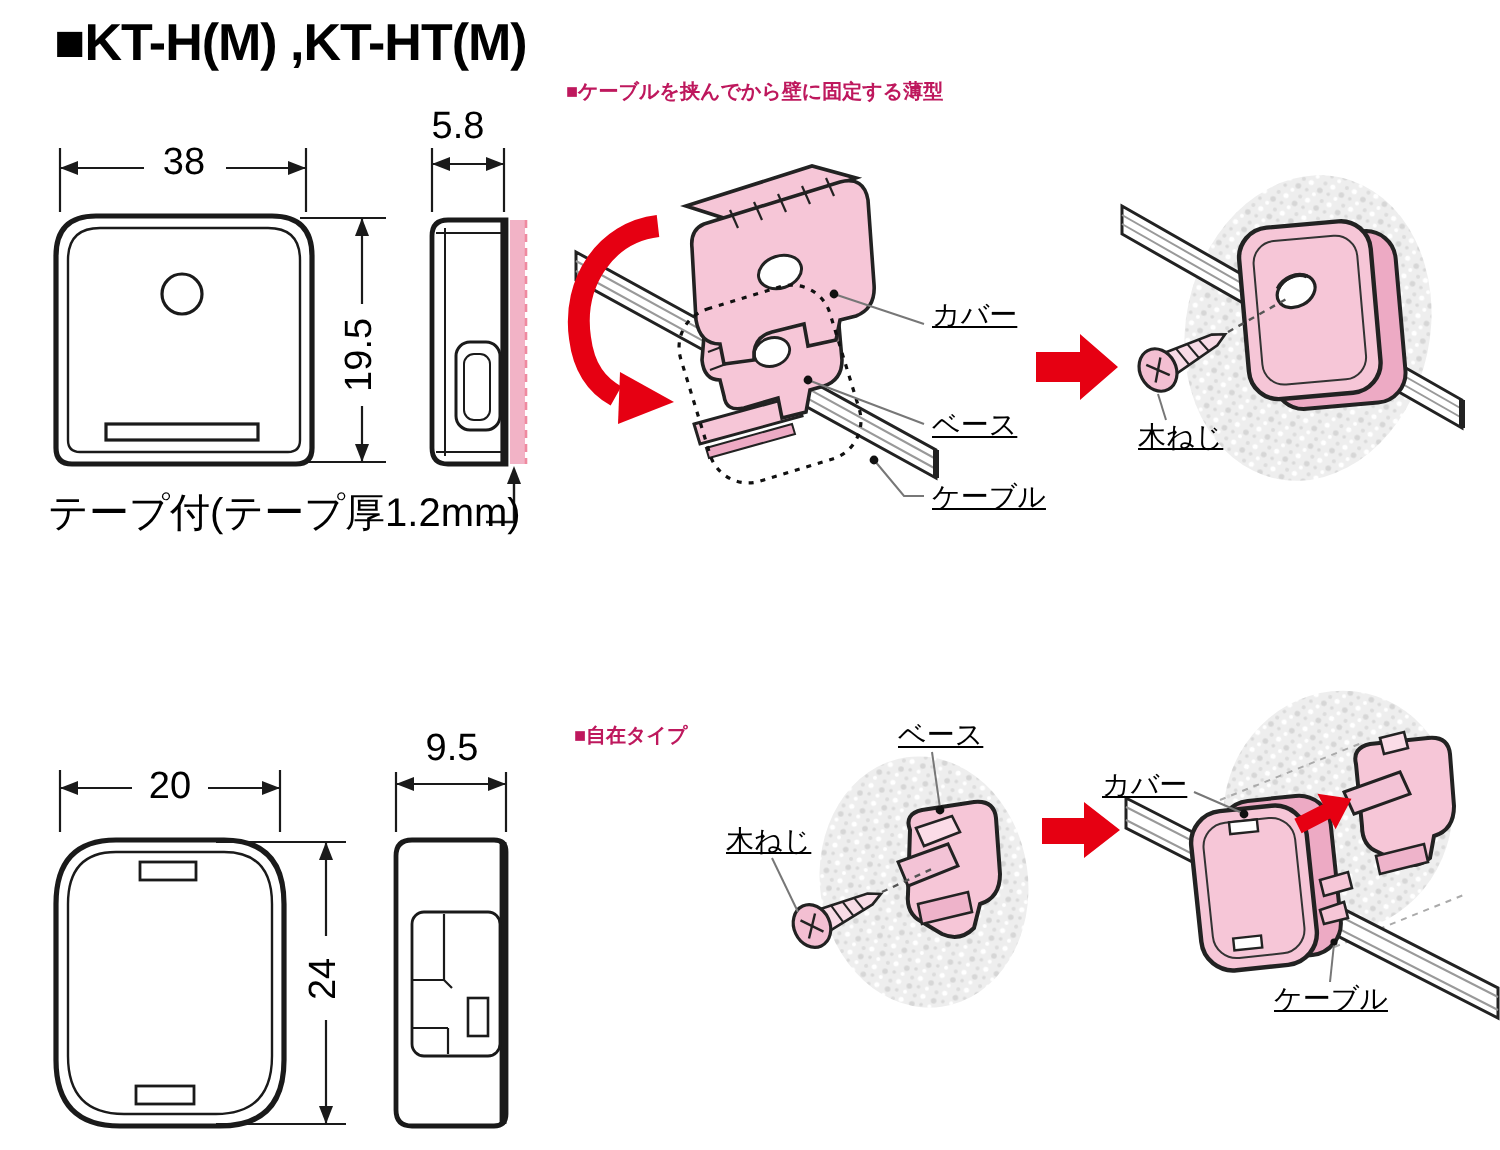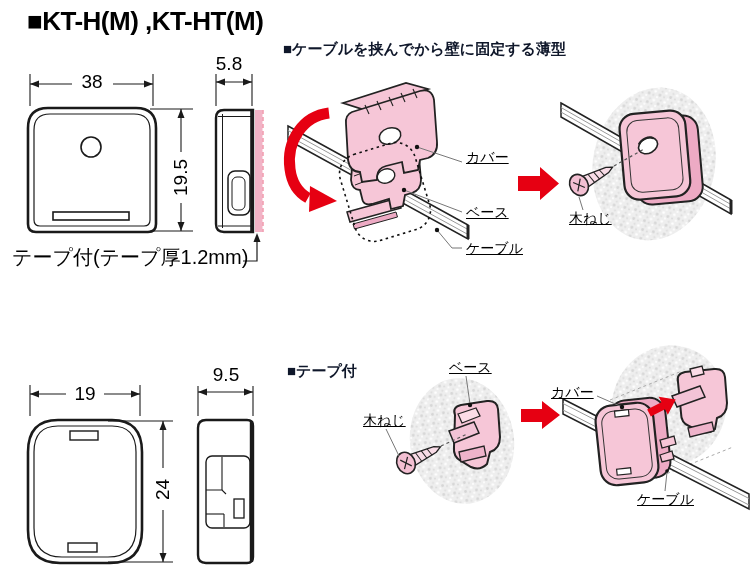--- a/index.html
+++ b/index.html
@@ -1,21 +1,21 @@
 <!DOCTYPE html>
 <html><head>
 <meta charset="utf-8">
 <style>
   html,body{margin:0;padding:0;background:#fff;}
   #page{position:relative;width:750px;height:567px;background:#ffffff;overflow:hidden;
         font-family:"Liberation Sans","DejaVu Sans",sans-serif;color:#111;}
   #art{position:absolute;left:0;top:0;}
   .txt{position:absolute;white-space:nowrap;line-height:1.1;}
   .h1{font-size:26px;font-weight:bold;letter-spacing:-0.5px;color:#000;}
-  .h2{font-size:15px;font-weight:bold;color:#0f172a;}
+  .h2{font-size:10px;font-weight:bold;color:#be185d;}
   .dim{font-size:19px;color:#000;text-align:center;}
   .rot{transform:rotate(-90deg);}
   .note{font-size:20px;color:#000;}
   .lbl{font-size:14px;color:#000;text-decoration:underline;}
 </style>
 </head>
 <body>
 
 <div id="page">
 
@@ -252,30 +252,30 @@
       </g>
     </g>
   </svg>
 
   <div class="txt h1" style="left:27px;top:7px">■KT-H(M) ,KT-HT(M)</div>
   <div class="txt h2" style="left:283px;top:41px">■ケーブルを挟んでから壁に固定する薄型</div>
 
   <div class="txt dim" style="left:72px;top:72px;width:40px">38</div>
   <div class="txt dim" style="left:207px;top:54px;width:44px">5.8</div>
   <div class="txt dim rot" style="left:159px;top:167px;width:44px">19.5</div>
-  <div class="txt note" style="left:12px;top:246px">テープ付(テープ厚1.2mm)</div>
+  <div class="txt note" style="left:24px;top:246px">テープ付(テープ厚1.2mm)</div>
 
   <div class="txt lbl" style="left:466px;top:150px">カバー</div>
   <div class="txt lbl" style="left:466px;top:205px">ベース</div>
   <div class="txt lbl" style="left:466px;top:241px">ケーブル</div>
   <div class="txt lbl" style="left:569px;top:211px">木ねじ</div>
 
-  <div class="txt h2" style="left:287px;top:363px">■テープ付</div>
-
-  <div class="txt dim" style="left:65px;top:384px;width:40px">19</div>
+  <div class="txt h2" style="left:287px;top:363px">■自在タイプ</div>
+
+  <div class="txt dim" style="left:65px;top:384px;width:40px">20</div>
   <div class="txt dim" style="left:204px;top:365px;width:44px">9.5</div>
   <div class="txt dim rot" style="left:148px;top:479px;width:30px">24</div>
 
   <div class="txt lbl" style="left:449px;top:360px">ベース</div>
   <div class="txt lbl" style="left:363px;top:413px">木ねじ</div>
   <div class="txt lbl" style="left:551px;top:385px">カバー</div>
   <div class="txt lbl" style="left:637px;top:492px">ケーブル</div>
 </div>
 
 </body></html>

